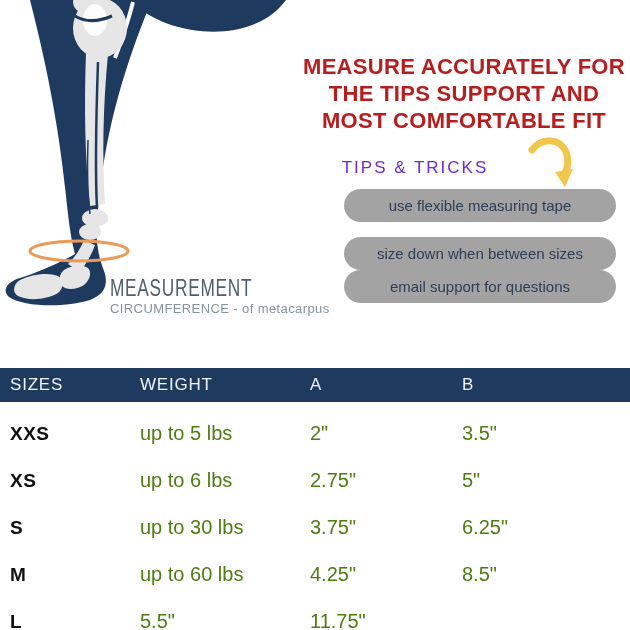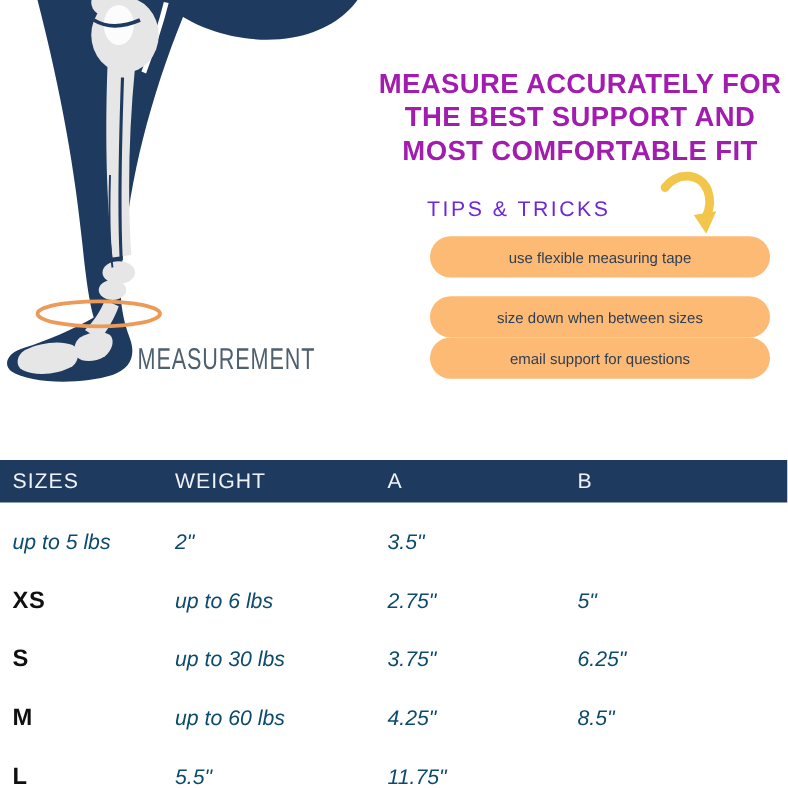--- a/index.html
+++ b/index.html
@@ -17,50 +17,50 @@
   }
   .meas-sub {
     position:absolute; left:110px; top:301px;
     font-size:13px; color:#8493a1; letter-spacing:0.4px; white-space:nowrap;
   }
 
   
   .headline {
     position:absolute; left:298px; top:53px; width:332px;
     text-align:center; font-weight:bold; font-size:22px; line-height:27px;
-    color:#a21caf; letter-spacing:0.3px;
+    color:#b91c1c; letter-spacing:0.3px;
   }
   .tips-heading {
     position:absolute; left:300px; top:158px; width:230px;
     text-align:center; font-size:17px; letter-spacing:2px; color:#6d28d9;
   }
   .tips-arrow { position:absolute; left:524px; top:132px; }
   .pills { position:absolute; left:344px; top:189px; width:272px; }
   .pill {
-    height:33px; border-radius:17px; background:#fdba74;
+    height:33px; border-radius:17px; background:#a3a3a3;
     display:flex; align-items:center; justify-content:center;
-    font-size:12px; color:#2d3e55; white-space:nowrap;
+    font-size:15px; color:#2d3e55; white-space:nowrap;
   }
   .pill + .pill { margin-top:15px; }
   .pill:nth-child(3) { margin-top:0; }
 
   
   .tbl-grid {
     display:grid; grid-template-columns:130px 170px 152px auto;
     align-items:center; padding-left:10px;
   }
   .table-header {
     position:absolute; left:0; top:368px; width:630px; height:34px;
     background:#1e3a5f; color:#eef2f6; font-size:17px; letter-spacing:0.8px;
   }
   .table-rows { position:absolute; left:0; top:402px; width:630px; }
   .tbl-row { height:47px; }
   .tbl-row:first-child { margin-top:8px; }
   .cell-size { font-weight:bold; font-size:19px; color:#101010; letter-spacing:0.5px; }
-  .cell { font-size:17px; color:#0c4a6e;font-style:italic; }
+  .cell { font-size:20px; color:#4d7c0f; }
 </style>
 </head>
 <body>
 
 <div class="canvas">
 
   <svg class="illus" width="360" height="332" viewBox="0 0 360 332">
     <g fill="#1e3a5f">
       <path d="M124,0 L286,0 C276,14 258,26 234,30 C200,36 160,26 136,6 L132,0 Z"></path>
       <path d="M30,0 C50,78 60,138 66,196 C69,226 72,244 75,254
@@ -83,24 +83,25 @@
     <ellipse cx="95" cy="20" rx="12" ry="16" fill="#ffffff" opacity="0.85"></ellipse>
     <g stroke="#1e3a5f" fill="none">
       <path d="M98,62 C96,120 95,170 97,208" stroke-width="2.5"></path>
       <path d="M88,140 C87,175 88,200 90,214" stroke-width="1.5"></path>
       <path d="M75,16 C85,22 98,22 112,16" stroke-width="3"></path>
     </g>
     <ellipse cx="79" cy="251" rx="49" ry="10" fill="none" stroke-width="3" stroke="#eb9a58"></ellipse>
   </svg>
 
   <div class="meas-label">MEASUREMENT</div>
+  <div class="meas-sub">CIRCUMFERENCE - of metacarpus</div>
 
   <div class="headline">
     <div>MEASURE ACCURATELY FOR</div>
-    <div>THE BEST SUPPORT AND</div>
+    <div>THE TIPS SUPPORT AND</div>
     <div>MOST COMFORTABLE FIT</div>
   </div>
 
   <div class="tips-heading">TIPS &amp; TRICKS</div>
   <svg class="tips-arrow" width="56" height="58" viewBox="0 0 56 58">
     <path d="M8,18 C18,5 36,6 42,20 C45,28 44,35 41,41" stroke="#f2c64b" stroke-width="7" fill="none" stroke-linecap="round"></path>
     <path d="M31,40 L49,37 L41,55 Z" fill="#f2c64b"></path>
   </svg>
 
   <div class="pills">
@@ -111,20 +112,21 @@
 
   <div class="table-header tbl-grid">
     <div>SIZES</div>
     <div>WEIGHT</div>
     <div>A</div>
     <div>B</div>
   </div>
 
   <div class="table-rows">
     <div class="tbl-row tbl-grid">
+      <div class="cell-size">XXS</div>
       <div class="cell">up to 5 lbs</div>
       <div class="cell">2"</div>
       <div class="cell">3.5"</div>
     </div>
     <div class="tbl-row tbl-grid">
       <div class="cell-size">XS</div>
       <div class="cell">up to 6 lbs</div>
       <div class="cell">2.75"</div>
       <div class="cell">5"</div>
     </div>

